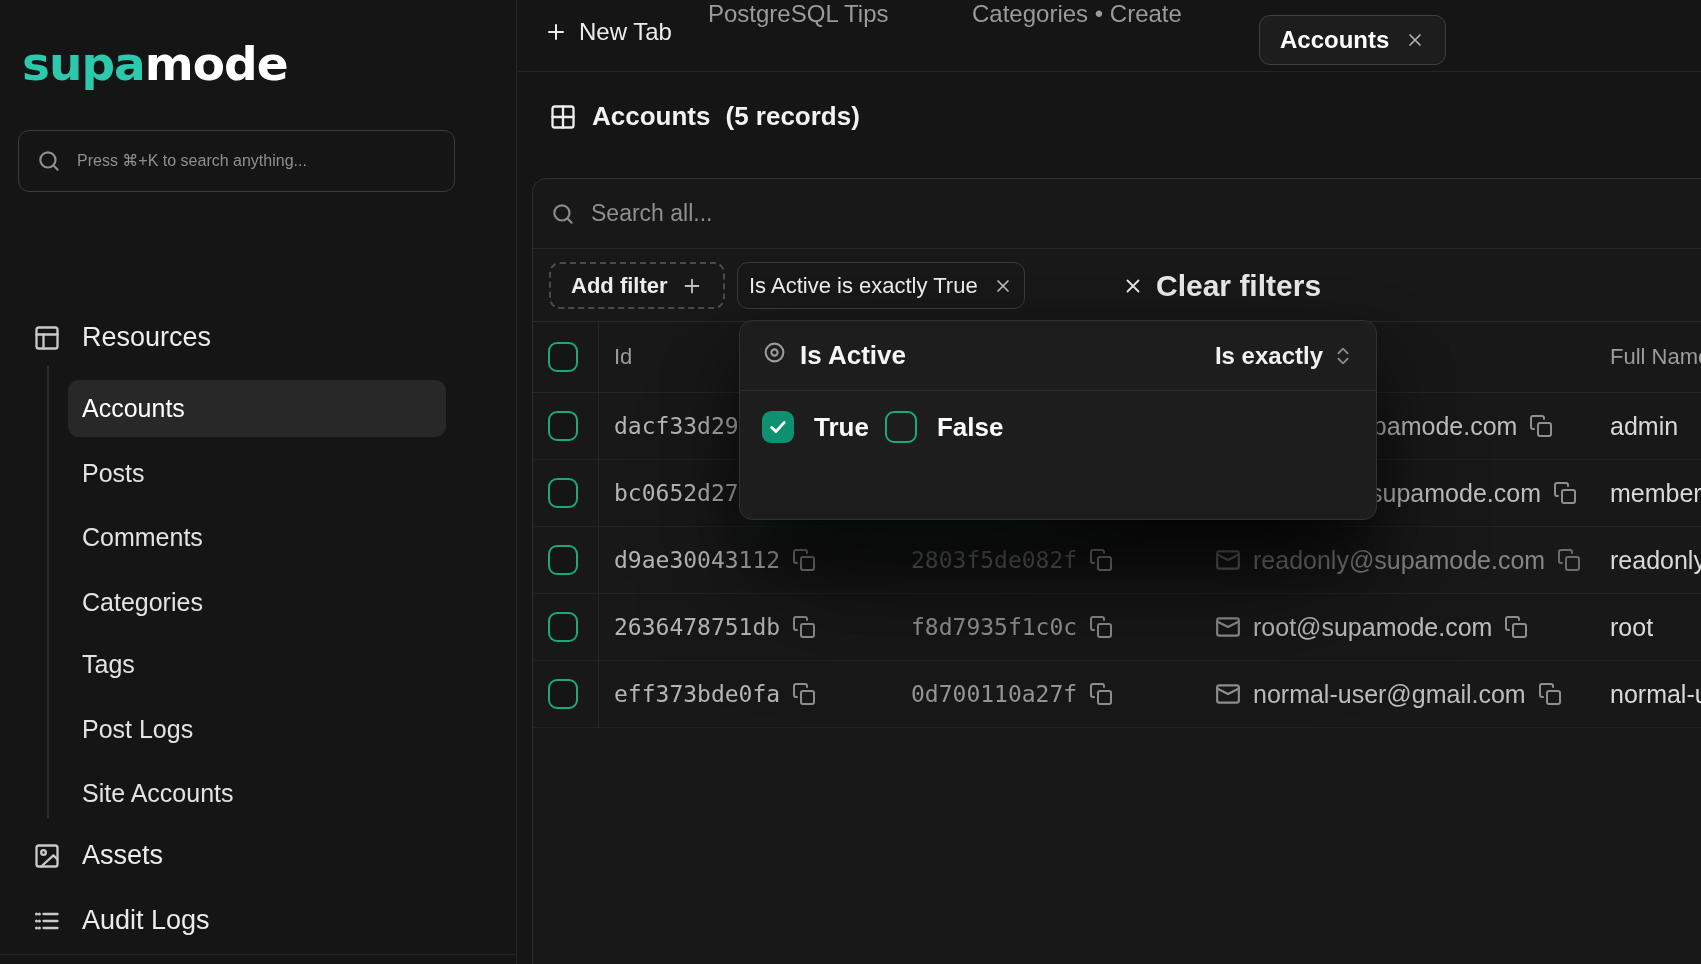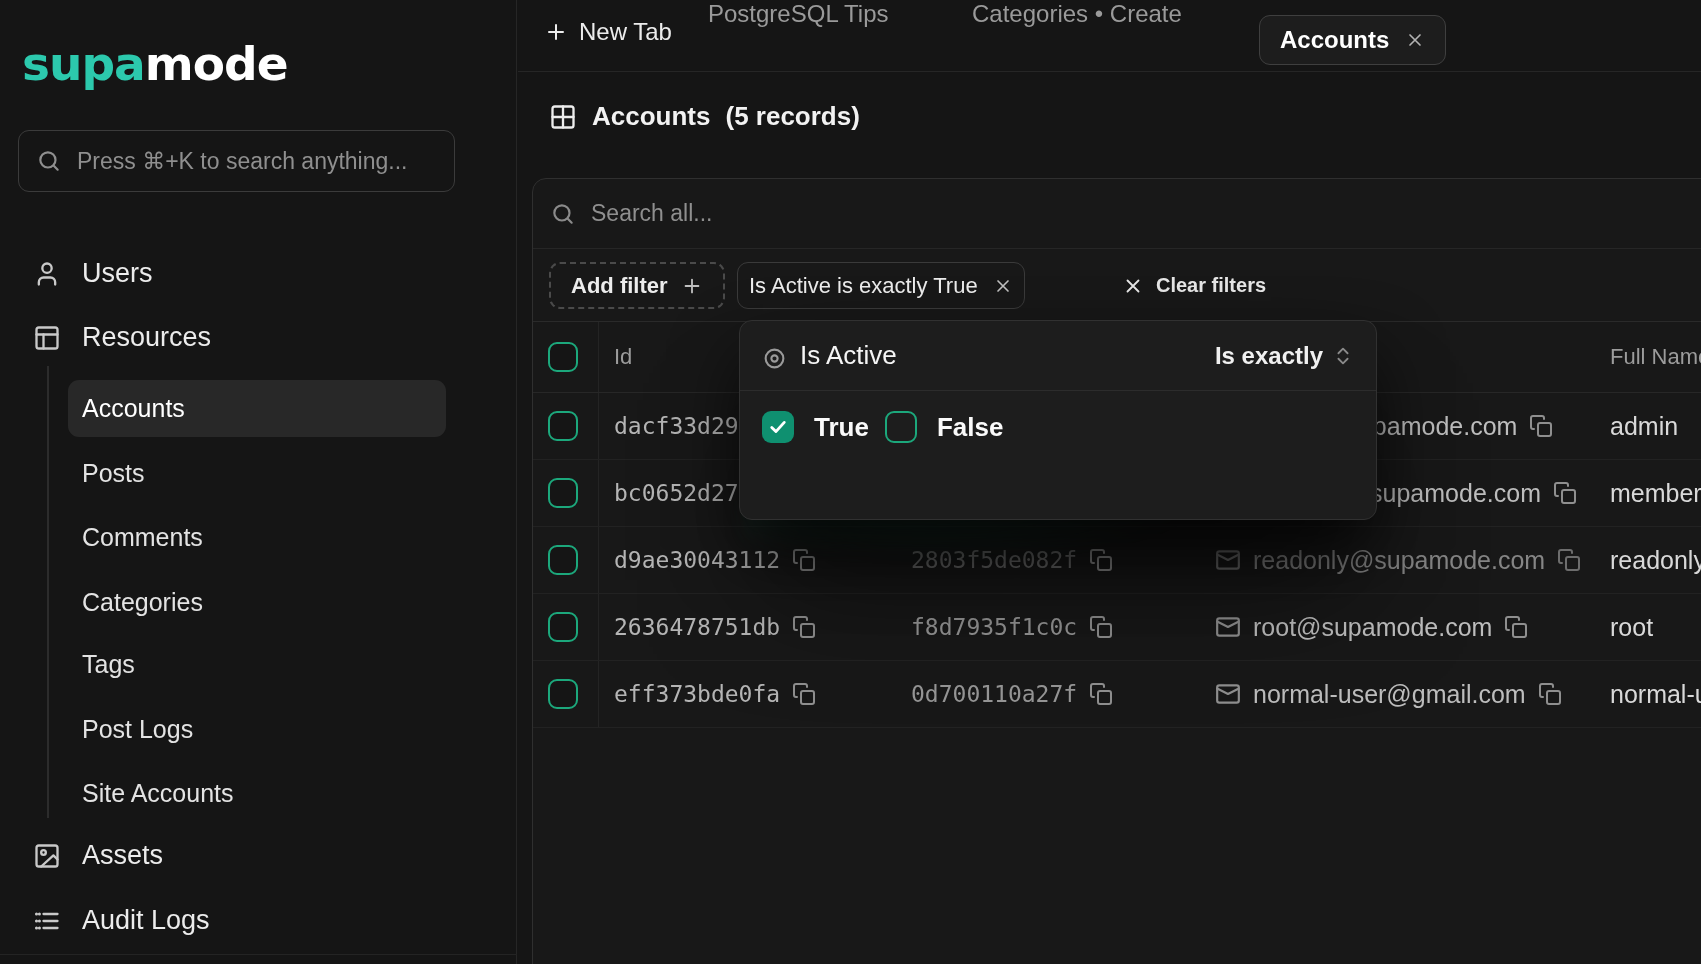--- a/index.html
+++ b/index.html
@@ -12,21 +12,21 @@
   body{background:var(--bg);font-family:"Liberation Sans",sans-serif;color:var(--text);position:relative}
   svg{display:block;flex:none}
   input{background:transparent;border:none;outline:none;font-family:inherit}
   input::placeholder{color:#8f8f8f;opacity:1}
 
   
   .sidebar{position:absolute;left:0;top:0;width:517px;height:964px;border-right:1px solid var(--line)}
   .logo{position:absolute;left:22px;top:40px;font-family:"DejaVu Sans",sans-serif;font-size:47px;font-weight:700;letter-spacing:-1px;line-height:1}
   .logo .t{color:var(--teal)} .logo .w{color:#ffffff}
   .side-search{position:absolute;left:18px;top:130px;width:437px;height:62px;border:1px solid #3b3b3b;border-radius:11px;display:flex;align-items:center;gap:15px;padding:0 17px;color:#8f8f8f}
-  .side-search input{flex:1;font-size:23px;color:#cfcfcf}
+  .side-search input{flex:1;font-size:16px;color:#cfcfcf}
   .nav-row{position:absolute;left:0;width:517px;height:57px;display:flex;align-items:center;cursor:pointer}
   .nav-row .nicon{position:absolute;left:33px;color:#c9c9c9}
   .nav-row .nlabel{position:absolute;left:82px;font-size:27px;font-weight:500;color:#ececec;white-space:nowrap}
   .nav-sub .nlabel{font-size:25px;font-weight:400;color:#e3e3e3}
   .nav-pill{position:absolute;left:68px;width:378px;height:57px;background:#282828;border-radius:11px}
   .nav-pill .nlabel{left:14px;color:#ffffff;font-weight:500}
   .sub-line{position:absolute;left:47px;top:366px;width:2px;height:452px;background:#2c2c2c}
   .side-bottom-line{position:absolute;left:0;top:954px;width:517px;height:1px;background:#242424}
 
   
@@ -44,21 +44,21 @@
 
   
   .panel{position:absolute;left:14px;top:178px;right:-24px;bottom:-24px;background:var(--panel);border:1px solid var(--line2);border-radius:14px}
   .p-search{height:70px;display:flex;align-items:center;gap:15px;padding:0 17px;border-bottom:1px solid var(--line);color:#8a8a8a}
   .p-search input{flex:1;font-size:23px;color:#cfcfcf}
   .p-filters{position:relative;height:72px}
   .chip{position:absolute;top:13px;height:47px;display:flex;align-items:center;border-radius:11px;cursor:pointer;white-space:nowrap}
   .chip-add{left:16px;padding:0 20px;border:2px dashed #4a4a4a;gap:13px;font-size:22px;font-weight:600;color:#ececec}
   .chip-filter{left:204px;padding:0 11px;border:1px solid #3a3a3a;gap:15px;font-size:22px;font-weight:400;color:#ececec}
   .chip-filter .x,.chip-add .pl{color:#c0c0c0}
-  .clear-filters{position:absolute;left:589px;top:13px;height:47px;display:flex;align-items:center;gap:12px;font-size:20px;font-weight:600;color:#e6e6e6;cursor:pointer;white-space:nowrap}
+  .clear-filters{position:absolute;left:589px;top:13px;height:47px;display:flex;align-items:center;gap:12px;font-size:30px;font-weight:600;color:#e6e6e6;cursor:pointer;white-space:nowrap}
 
   .thead{position:relative;height:72px;border-top:1px solid #2a2a2a;border-bottom:1px solid #272727}
   .trow{position:relative;height:67px;border-bottom:1px solid #222222;cursor:pointer}
   .cell{position:absolute;top:0;bottom:0;display:flex;align-items:center;gap:12px;white-space:nowrap}
   .c-check{left:15px}.c-id{left:81px}.c-id2{left:378px}.c-email{left:682px}.c-name{left:1077px}
   .hlabel{font-size:22px;font-weight:500;color:#9c9c9c}
   .mono{font-family:"DejaVu Sans Mono",monospace;font-size:23px}
   .c-id .mono{color:#b5b5b5}
   .c-id2 .mono{color:#969696}
   .c-email{font-size:25px;color:#bdbdbd}
@@ -68,21 +68,21 @@
   .trow.dim .c-id2 .mono{color:#6f6f6f}
   .trow.dim .c-email{color:#858585}
   .trow.dim .c-email .mailic,.trow.dim .c-email .copyic{color:#6d6d6d}
   .cbx{width:30px;height:30px;border:2px solid var(--green-br);border-radius:9px;background:rgba(0,0,0,.12);cursor:pointer}
   .col-div{position:absolute;left:65px;top:142px;width:1px;height:407px;background:#242424}
 
   
   .popup-glow{position:absolute;left:742px;top:506px;width:634px;height:72px;background:radial-gradient(60% 100% at 28% 0%,rgba(34,197,141,.20),rgba(0,0,0,0) 72%);filter:blur(7px);pointer-events:none;z-index:40}
   .popup{position:absolute;left:739px;top:320px;width:638px;height:200px;background:#1d1d1d;border:1px solid #313131;border-radius:13px;z-index:50;box-shadow:0 35px 70px -5px rgba(0,0,0,.75),0 90px 120px -30px rgba(0,0,0,.5)}
   .pop-head{height:70px;display:flex;align-items:center;justify-content:space-between;padding:0 22px;border-bottom:1px solid #2c2c2c}
-  .pop-field{display:flex;align-items:flex-end;gap:13px;font-size:26px;font-weight:400;color:#f5f5f5}
+  .pop-field{display:flex;align-items:flex-start;gap:13px;font-size:26px;font-weight:700;color:#f5f5f5}
   .pop-field .fic{color:#9a9a9a}
   .pop-op{display:flex;align-items:center;gap:9px;font-size:24px;font-weight:600;color:#f0f0f0;cursor:pointer}
   .pop-op .chev{color:#8a8a8a}
   .pop-opts{padding:20px 22px 0;display:flex;gap:16px}
   .opt{display:flex;align-items:center;gap:20px;cursor:pointer}
   .opt .label{font-size:26px;font-weight:600;color:#fafafa}
   .optbox{width:32px;height:32px;border-radius:9px;display:flex;align-items:center;justify-content:center;cursor:pointer}
   .optbox.on{background:var(--green);color:#ffffff}
   .optbox.off{border:2px solid var(--green-br);color:transparent}
 </style>
@@ -97,29 +97,20 @@
   <div class="side-search">
     <span>
       <svg width="26" height="26" viewBox="0 0 24 24" fill="none" stroke="currentColor" stroke-width="2" stroke-linecap="round">
           <circle cx="11" cy="11" r="7"></circle>
           <path d="m20 20-3.6-3.6"></path>
         </svg>
     </span>
     <input placeholder="Press ⌘+K to search anything..." style="">
   </div>
 
-  <div class="nav-row" style="top:245px">
-    <span class="nicon">
-      <svg width="28" height="28" viewBox="0 0 24 24" fill="none" stroke="currentColor" stroke-width="2" stroke-linecap="round" stroke-linejoin="round">
-          <path d="M19 21v-2a4 4 0 0 0-4-4H9a4 4 0 0 0-4 4v2"></path>
-          <circle cx="12" cy="7" r="4"></circle>
-        </svg>
-    </span>
-    <span class="nlabel">Users</span>
-  </div>
 
   <div class="nav-row" style="top:309px">
     <span class="nicon">
       <svg width="28" height="28" viewBox="0 0 24 24" fill="none" stroke="currentColor" stroke-width="2" stroke-linecap="round" stroke-linejoin="round">
           <rect x="3" y="3" width="18" height="18" rx="2"></rect>
           <path d="M3 9h18"></path>
           <path d="M9 9v12"></path>
         </svg>
     </span>
     <span class="nlabel">Resources</span>

